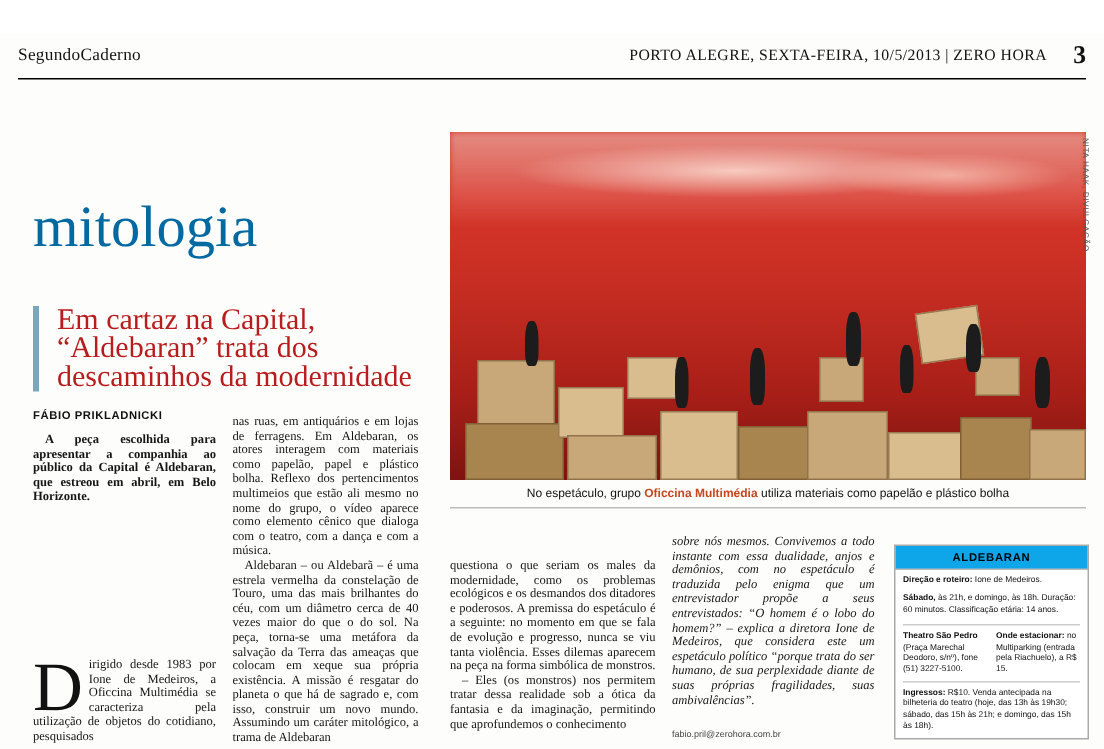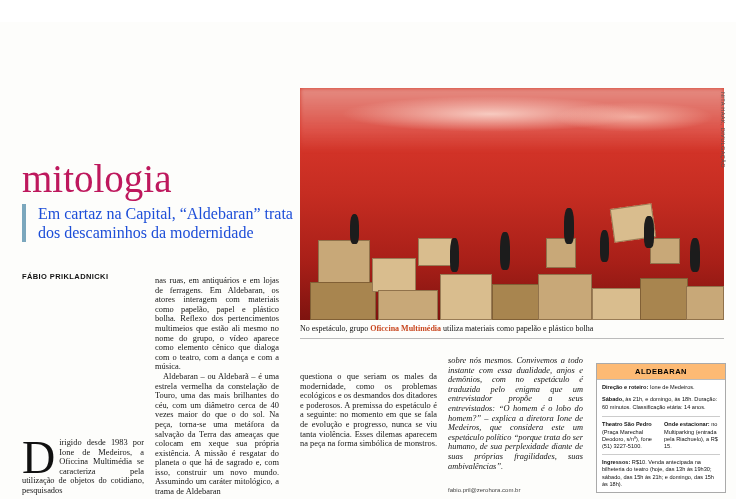--- a/index.html
+++ b/index.html
@@ -80,41 +80,41 @@
     top: 96px;
     left: 22px;
     width: 280px;
     font-family: "Liberation Serif", serif;
     font-size: 39px;
     line-height: 40px;
     color: #111;
   }
   .headline2 {
     position: absolute;
-    top: 159px;
+    top: 132px;
     left: 22px;
     width: 280px;
     font-family: "Liberation Serif", serif;
     font-size: 39px;
     line-height: 40px;
-    color: #be185d;
+    color: #0369a1;
   }
 
   
   .deck {
     position: absolute;
     top: 204px;
     left: 22px;
     width: 262px;
     padding-left: 12px;
     border-left: 4px solid #7ba7bd;
     font-family: "Liberation Serif", serif;
-    font-size: 16px;
+    font-size: 20px;
     line-height: 19px;
-    color: #1d4ed8;
+    color: #b91c1c;
   }
 
   .byline {
     position: absolute;
     top: 272px;
     left: 22px;
     font-family: "Liberation Sans", sans-serif;
     font-size: 7.5px;
     font-weight: bold;
     letter-spacing: .4px;
@@ -230,41 +230,42 @@
     color: #555;
     white-space: nowrap;
   }
 
   
   .caption {
     position: absolute;
     top: 324px;
     left: 300px;
     width: 424px;
-    font-family: Liberation Serif, serif;
+    font-family: Liberation Sans, sans-serif;
     font-size: 8px;
     line-height: 10px;
     color: #111;
     padding-bottom: 4px;
     border-bottom: .8px solid #bbb;
+    text-align: center;
   }
   .caption .hl { color: #c8461e; font-weight: bold; }
 
   
   .infobox {
     position: absolute;
     top: 363px;
     left: 596px;
     width: 128px;
     height: 128px;
     border: .8px solid #aaa;
     background: #fff;
   }
   .infobox .ib-title {
-    background: #fdba74;
+    background: #0ea5e9;
     text-align: center;
     font-family: "Liberation Sans", sans-serif;
     font-size: 7.5px;
     font-weight: bold;
     letter-spacing: .5px;
     padding: 3px 0;
     border-bottom: .8px solid #bbb;
   }
   .infobox .ib-body {
     padding: 4px 5px;
@@ -294,29 +295,35 @@
     background: #ffffff;
   }
 </style>
 </head>
 <body>
 
 <div class="page">
 
   <div class="page-edge-top"></div>
 
+  <div class="masthead">
+    <div class="masthead-left">SegundoCaderno</div>
+    <div class="masthead-right">PORTO ALEGRE, SEXTA-FEIRA, 10/5/2013 | ZERO HORA</div>
+    <div class="masthead-page">3</div>
+  </div>
 
 
   <div class="headline2">mitologia</div>
 
   <div class="deck">Em cartaz na Capital, “Aldebaran” trata dos descaminhos da modernidade</div>
 
   <div class="byline">FÁBIO PRIKLADNICKI</div>
 
   <div class="col col-1">
+    <p style="font-weight:bold">A peça escolhida para apresentar a companhia ao público da Capital é Aldebaran, que estreou em abril, em Belo Horizonte.</p>
   </div>
   <div class="dropcap-block">
     <span class="dropcap">D</span>
     <span>irigido desde 1983 por Ione de Medeiros, a Oficcina Multimédia se caracteriza pela utilização de objetos do cotidiano, pesquisados</span>
   </div>
 
   <div class="col col-2">
     <p style="text-indent:0">nas ruas, em antiquários e em lojas de ferragens. Em Aldebaran, os atores interagem com materiais como papelão, papel e plástico bolha. Reflexo dos pertencimentos multimeios que estão ali mesmo no nome do grupo, o vídeo aparece como elemento cênico que dialoga com o teatro, com a dança e com a música.</p>
     <p>Aldebaran – ou Aldebarã – é uma estrela vermelha da constelação de Touro, uma das mais brilhantes do céu, com um diâmetro cerca de 40 vezes maior do que o do sol. Na peça, torna-se uma metáfora da salvação da Terra das ameaças que colocam em xeque sua própria existência. A missão é resgatar do planeta o que há de sagrado e, com isso, construir um novo mundo. Assumindo um caráter mitológico, a trama de Aldebaran</p>
   </div>
@@ -350,20 +357,21 @@
     <div class="figure" style="left:390px;top:150px;width:10px;height:34px;"></div>
   </div>
   <div class="photo-credit">NITA HAAK, DIVULGAÇÃO</div>
 
   <div class="caption">
     <span>No espetáculo, grupo </span><span class="hl">Oficcina Multimédia</span><span> utiliza materiais como papelão e plástico bolha</span>
   </div>
 
   <div class="col col-3">
     <p style="text-indent:0">questiona o que seriam os males da modernidade, como os problemas ecológicos e os desmandos dos ditadores e poderosos. A premissa do espetáculo é a seguinte: no momento em que se fala de evolução e progresso, nunca se viu tanta violência. Esses dilemas aparecem na peça na forma simbólica de monstros.</p>
+    <p>– Eles (os monstros) nos permitem tratar dessa realidade sob a ótica da fantasia e da imaginação, permitindo que aprofundemos o conhecimento</p>
   </div>
 
   <div class="col col-4">
     <p style="text-indent:0">sobre nós mesmos. Convivemos a todo instante com essa dualidade, anjos e demônios, com no espetáculo é traduzida pelo enigma que um entrevistador propõe a seus entrevistados: “O homem é o lobo do homem?” – explica a diretora Ione de Medeiros, que considera este um espetáculo político “porque trata do ser humano, de sua perplexidade diante de suas próprias fragilidades, suas ambivalências”.</p>
   </div>
 
   <div class="infobox">
     <div class="ib-title">ALDEBARAN</div>
     <div class="ib-body">
       <p>

